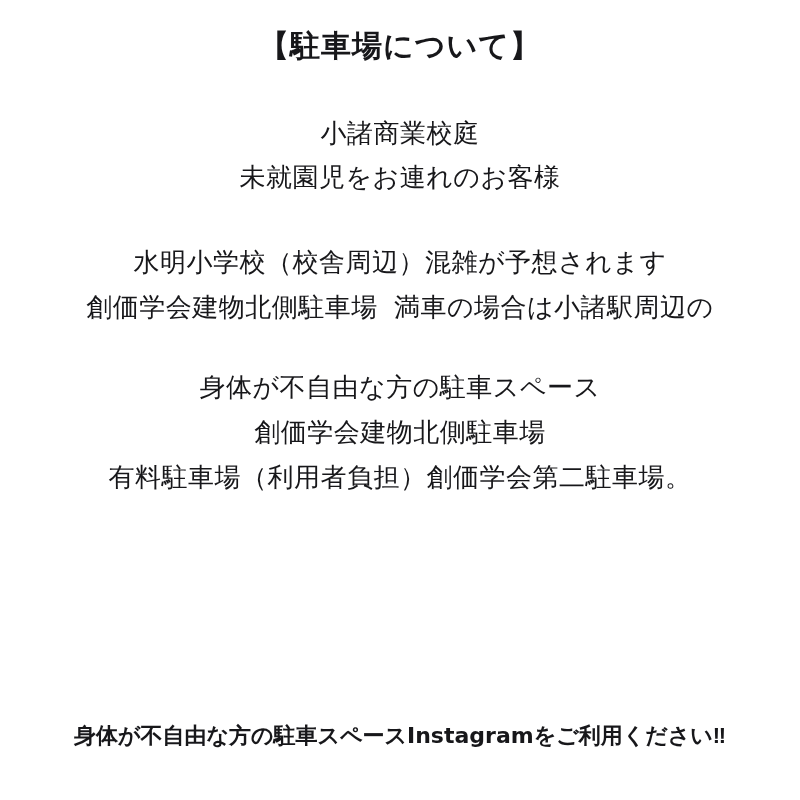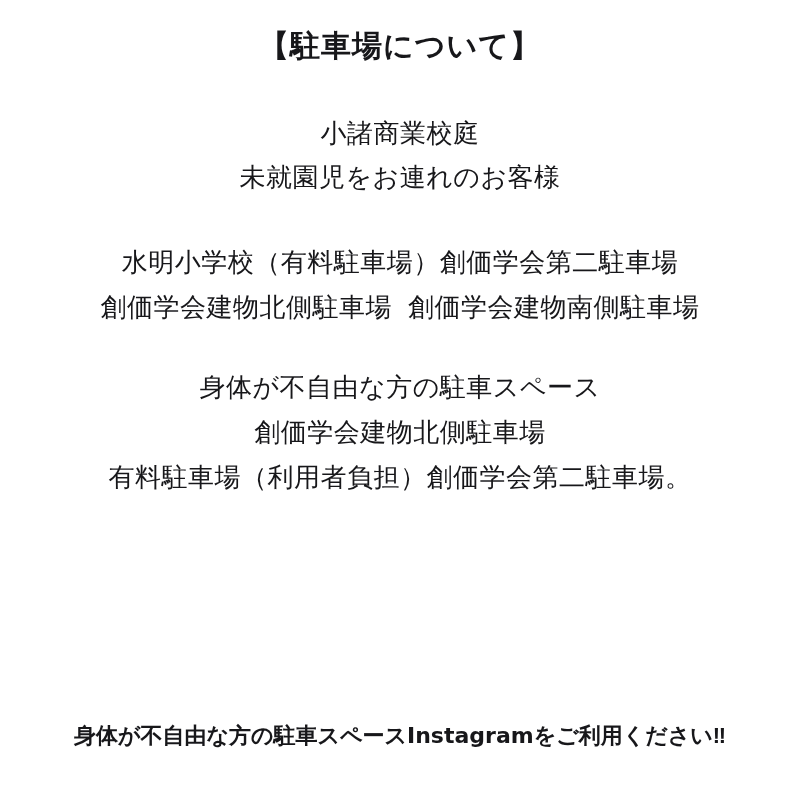--- a/index.html
+++ b/index.html
@@ -72,22 +72,22 @@
   <div class="gap-lg"></div>
 
   <div class="block">
     <span class="line">小諸商業校庭</span>
     <span class="line">未就園児をお連れのお客様</span>
   </div>
 
   <div class="gap-md"></div>
 
   <div class="block">
-    <span class="line">水明小学校（有料駐車場）創価学会第二駐車場</span>
-    <span class="line">創価学会建物北側駐車場 創価学会建物南側駐車場</span>
+    <span class="line">水明小学校（校舎周辺）混雑が予想されます</span>
+    <span class="line">創価学会建物北側駐車場 満車の場合は小諸駅周辺の</span>
   </div>
 
   <div class="gap-sm"></div>
 
   <div class="block">
     <span class="line">身体が不自由な方の駐車スペース</span>
     <span class="line">創価学会建物北側駐車場</span>
     <span class="line">有料駐車場（利用者負担）創価学会第二駐車場。</span>
   </div>
 

